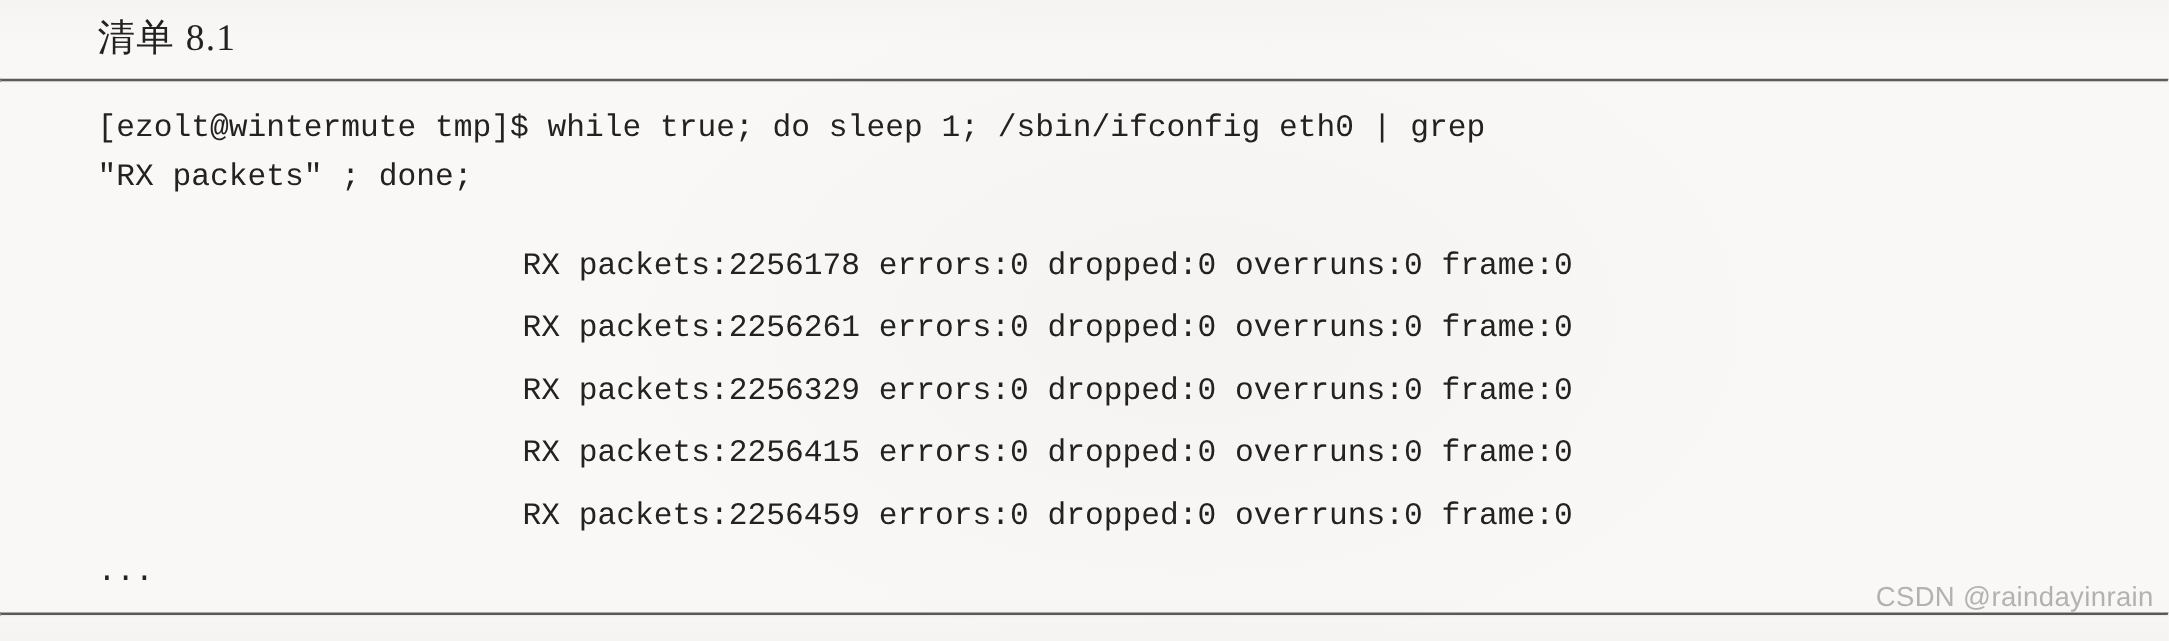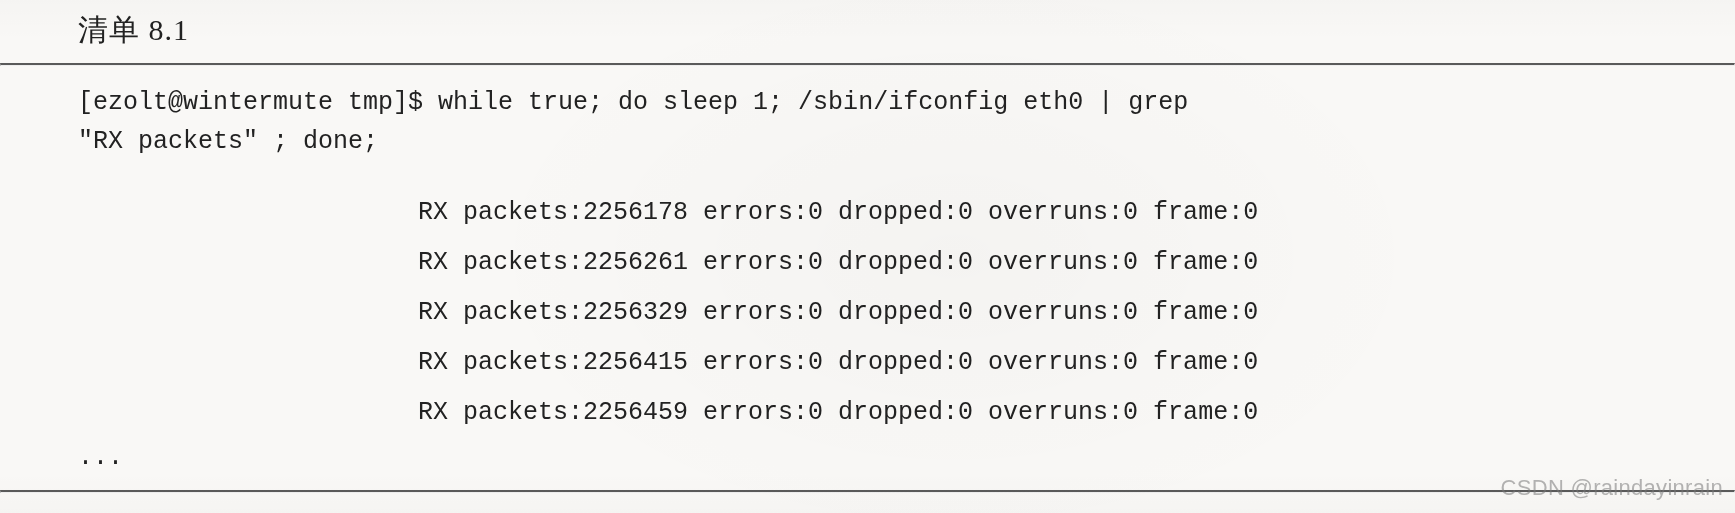--- a/index.html
+++ b/index.html
@@ -64,21 +64,21 @@
 
   .ellipsis {
     display: block;
     padding-left: 0;
     line-height: 1.6;
   }
 
   .watermark {
     position: absolute;
     right: 12px;
-    bottom: 12px;
+    bottom: 22px;
     font-family: Arial, sans-serif;
     font-size: 22px;
     color: rgba(120,120,120,0.55);
     letter-spacing: 0.3px;
   }
 
   
   .page::before {
     content: "";
     position: absolute;

